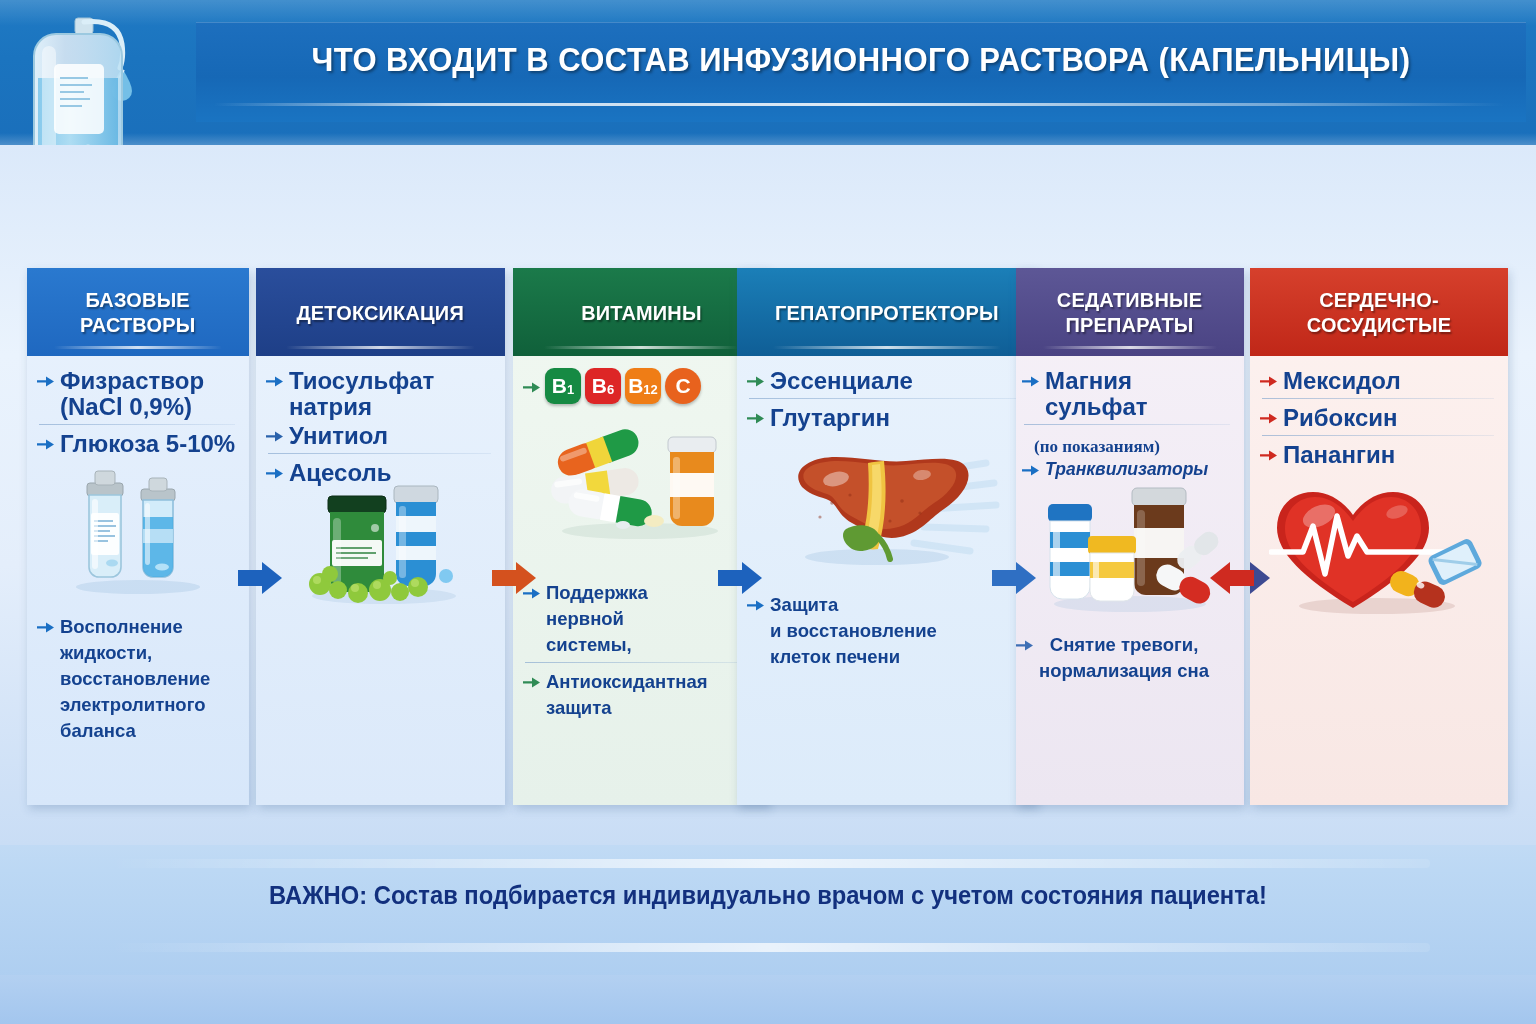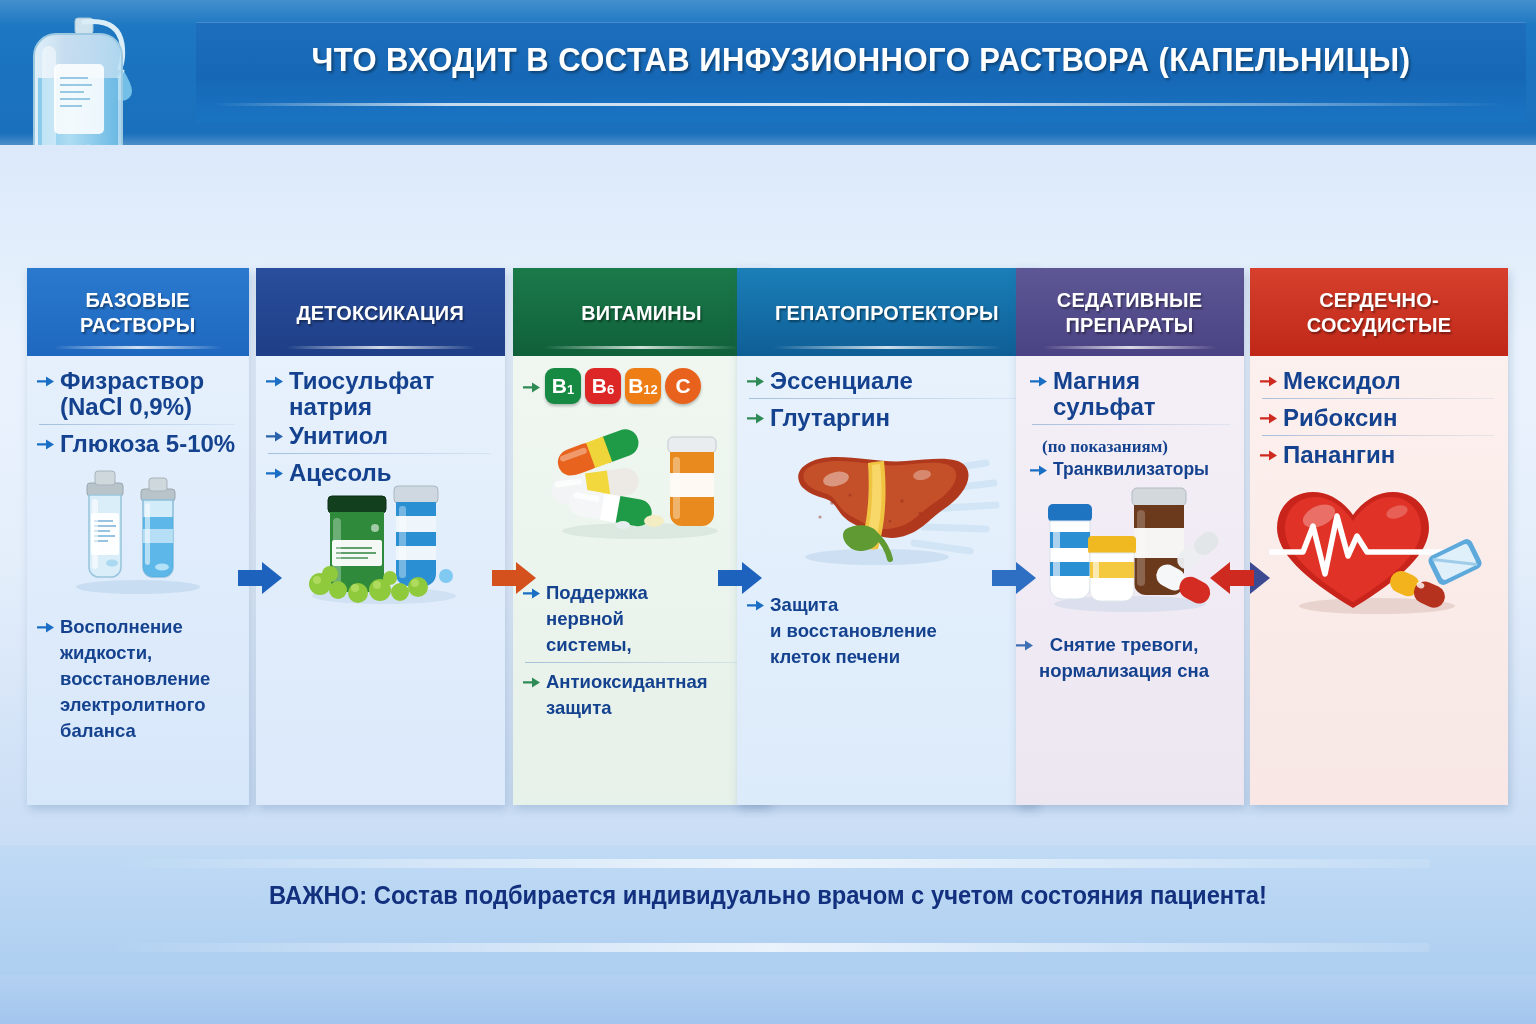--- a/index.html
+++ b/index.html
@@ -505,32 +505,32 @@
       </div>
     </div>
   </div>
 
   <div class="card" style="left:1016px; width:228px; background:linear-gradient(180deg,#f6f1f8,#ece6f1);">
     <div class="card-head" style="background:linear-gradient(180deg,#5d5796,#4a4383);">
       <div class="ht">СЕДАТИВНЫЕ
 ПРЕПАРАТЫ</div>
       <div class="hu"></div>
     </div>
-    <div class="card-body" style="padding-left:14px;">
+    <div class="card-body" style="padding-left:6px;">
       <div class="item">
         <span class="arw">
           <svg width="17" height="13" viewBox="0 0 17 13">
               <path d="M0 5.2h9V1.4L17 6.4 9 11.4V7.6H0Z" fill="#1a6fc4"></path>
             </svg>
         </span>
         <span class="txt">Магния сульфат</span>
       </div>
       <div class="hr"></div>
       <div class="note" style="margin-left:12px; margin-top:10px;font-family:Liberation Serif, serif;">(по показаниям)</div>
-      <div class="item small" style="margin-top:-2px;">
+      <div class="item small" style="margin-top:-2px;font-style:italic;">
         <span class="arw">
           <svg width="17" height="13" viewBox="0 0 17 13">
               <path d="M0 5.2h9V1.4L17 6.4 9 11.4V7.6H0Z" fill="#1a6fc4"></path>
             </svg>
         </span>
         <span class="txt">Транквилизаторы</span>
       </div>
 
       <div class="art" style="top:122px; height:140px;">
         <svg width="200" height="136" viewBox="0 0 200 136">

